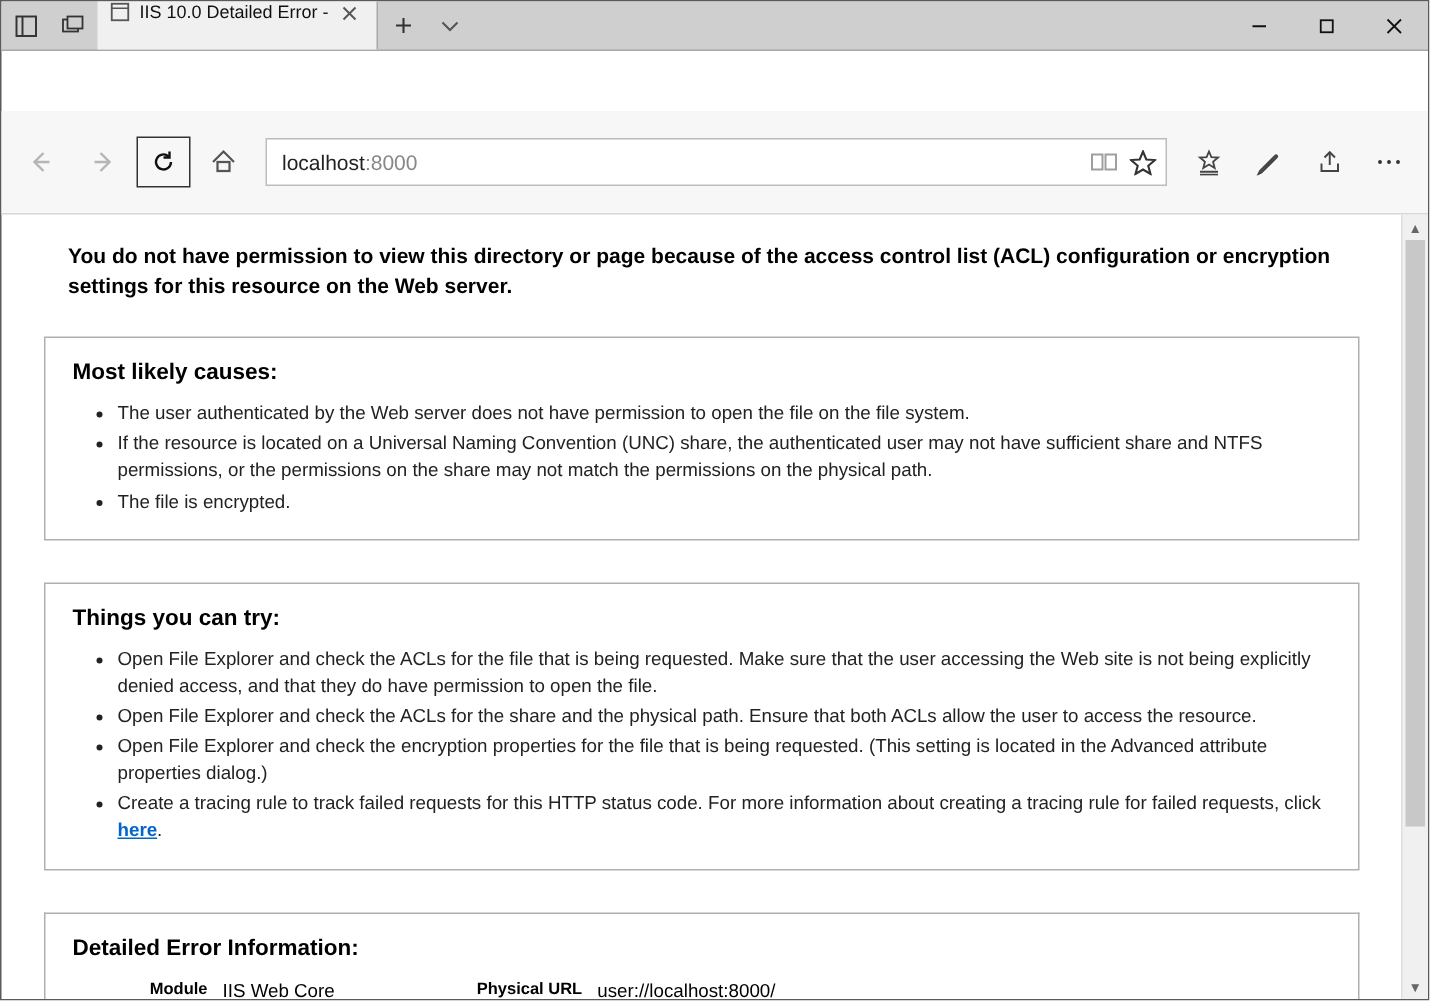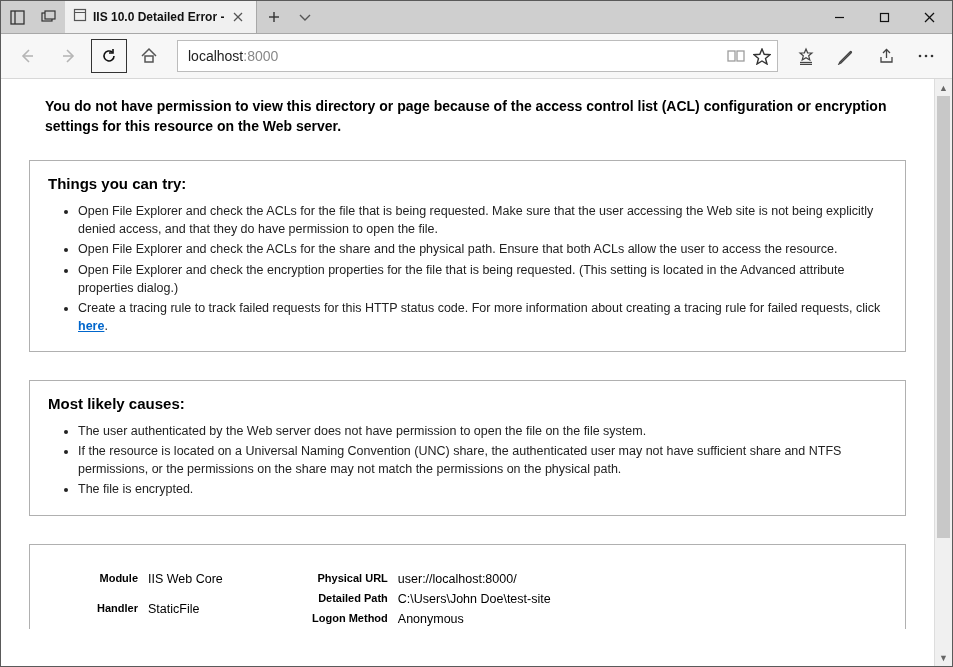--- a/index.html
+++ b/index.html
@@ -37,30 +37,29 @@
   .titlebar-btn {
     width: 32px;
     height: 32px;
     display: flex;
     align-items: center;
     justify-content: center;
     color: #000;
   }
   .tab {
     display: flex;
-    align-items: center;
+    align-items: flex-start;
     background: #f0f0f0;
     border-right: 1px solid #a8a8a8;
     padding: 0 10px 0 8px;
     gap: 6px;
     min-width: 180px;
     max-width: 200px;
     height: 32px;
     box-sizing: border-box;
-    font-weight: bold;
   }
   .tab-title {
     font-size: 12px;
     color: #111;
     white-space: nowrap;
     overflow: hidden;
     text-overflow: ellipsis;
     flex: 1;
   }
   .tab-close {
@@ -100,25 +99,26 @@
     justify-content: center;
     color: #111;
   }
   .win-btn svg { display: block; }
 
   
   .navbar {
     height: 44px;
     display: flex;
     align-items: center;
-    padding: 0 6px;
+    padding: 12px 6px;
     gap: 2px;
     border-bottom: 1px solid #d8d8d8;
     background: #f7f7f7;
     flex-shrink: 0;
+    margin-top: 40px;
   }
   .nav-btn {
     width: 40px;
     height: 36px;
     display: flex;
     align-items: center;
     justify-content: center;
     color: #555;
   }
   .nav-btn.disabled { color: #b5b5b5; }
@@ -410,39 +410,40 @@
           </svg>
       </div>
     </div>
   </div>
 
   <div class="viewport">
     <div class="page">
       <p class="err-sub">You do not have permission to view this directory or page because of the access control list (ACL) configuration or encryption settings for this resource on the Web server.</p>
 
       <fieldset class="box">
+        <div class="box-title">Most likely causes:</div>
+        <ul>
+          <li>The user authenticated by the Web server does not have permission to open the file on the file system.</li>
+          <li>If the resource is located on a Universal Naming Convention (UNC) share, the authenticated user may not have sufficient share and NTFS permissions, or the permissions on the share may not match the permissions on the physical path.</li>
+          <li>The file is encrypted.</li>
+        </ul>
+      </fieldset>
+
+      <fieldset class="box">
         <div class="box-title">Things you can try:</div>
         <ul>
           <li>Open File Explorer and check the ACLs for the file that is being requested. Make sure that the user accessing the Web site is not being explicitly denied access, and that they do have permission to open the file.</li>
           <li>Open File Explorer and check the ACLs for the share and the physical path. Ensure that both ACLs allow the user to access the resource.</li>
           <li>Open File Explorer and check the encryption properties for the file that is being requested. (This setting is located in the Advanced attribute properties dialog.)</li>
           <li><span>Create a tracing rule to track failed requests for this HTTP status code. For more information about creating a tracing rule for failed requests, click </span><a href="#" class="link">here</a><span>.</span></li>
         </ul>
       </fieldset>
 
-      <fieldset class="box">
-        <div class="box-title">Most likely causes:</div>
-        <ul>
-          <li>The user authenticated by the Web server does not have permission to open the file on the file system.</li>
-          <li>If the resource is located on a Universal Naming Convention (UNC) share, the authenticated user may not have sufficient share and NTFS permissions, or the permissions on the share may not match the permissions on the physical path.</li>
-          <li>The file is encrypted.</li>
-        </ul>
-      </fieldset>
-
       <fieldset class="box" style="border-bottom:none;margin-bottom:0;padding-bottom:0">
+        <div class="box-title">Detailed Error Information:</div>
         <div class="detail-cols">
           <table class="detail-table left">
             <tbody>
                 <tr>
                   <th>Module</th>
                   <td>IIS Web Core</td>
                 </tr>
             <tr>
                   <th>Handler</th>
                   <td>StaticFile</td>

